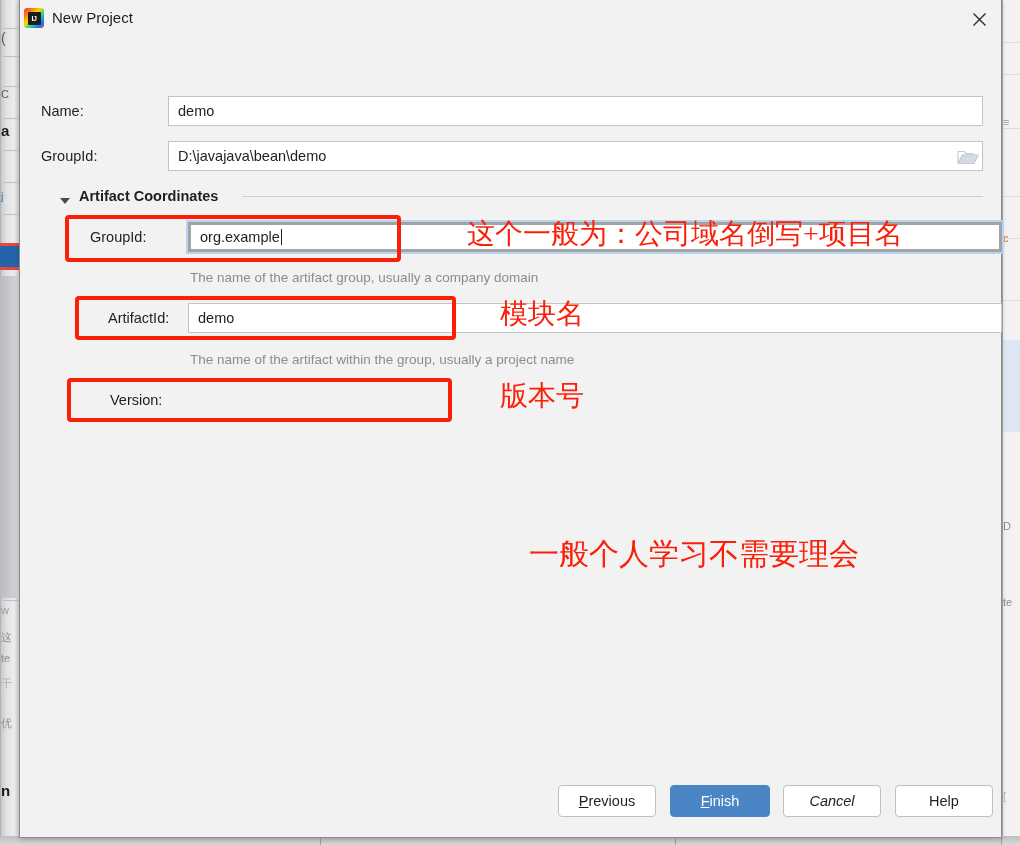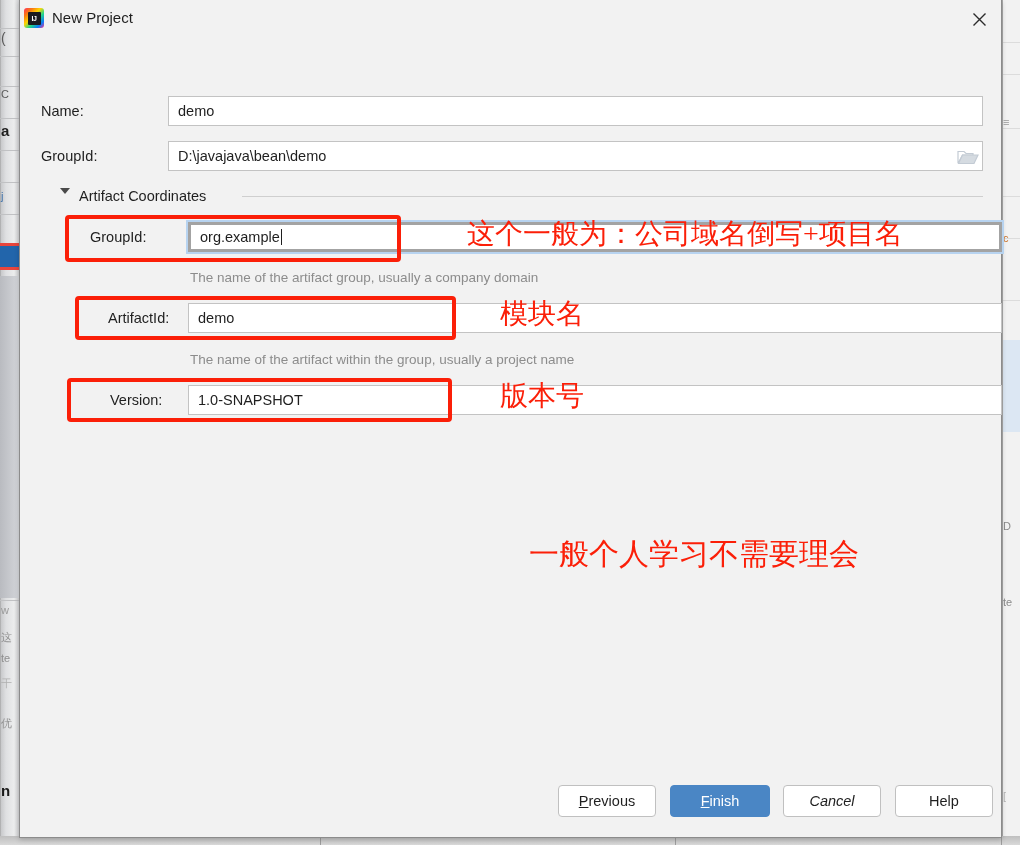--- a/index.html
+++ b/index.html
@@ -182,22 +182,23 @@
   .folder-btn {
     position: absolute;
     width: 30px; height: 26px;
     display: flex; align-items: center; justify-content: center;
     cursor: pointer;
   }
 
   .section-header {
     position: absolute;
     left: 40px; top: 150px;
-    display: flex; align-items: flex-start;
+    display: flex; align-items: flex-end;
     cursor: pointer;
+    font-weight: bold;
   }
   .tri {
     width: 0; height: 0;
     border-left: 5px solid transparent;
     border-right: 5px solid transparent;
     border-top: 6px solid #4a4a4a;
     margin-right: 9px;
   }
   .section-title {
     font-size: 14.5px;
@@ -352,21 +353,20 @@
         <span>org.example</span>
           <span class="caret"></span>
       </div>
       <div class="hint" style="left:170px; top:232px;">The name of the artifact group, usually a company domain</div>
 
       <div class="row-label" style="left:88px; top:272px;">ArtifactId:</div>
       <div class="txtfield" style="left:168px; top:265px; width:814px; height:30px;">demo</div>
       <div class="hint" style="left:170px; top:314px;">The name of the artifact within the group, usually a project name</div>
 
       <div class="row-label" style="left:90px; top:354px;">Version:</div>
-      <div class="txtfield" style="left:168px; top:347px; width:814px; height:30px;">1.0-SNAPSHOT</div>
 
       <div class="redbox" style="left:45px; top:177px; width:336px; height:47px;"></div>
       <div class="redbox" style="left:55px; top:258px; width:381px; height:44px;"></div>
       <div class="redbox" style="left:47px; top:340px; width:385px; height:44px;"></div>
 
       <div class="redtext" style="left:447px; top:182px;">这个一般为：公司域名倒写+项目名</div>
       <div class="redtext" style="left:480px; top:262px;">模块名</div>
       <div class="redtext" style="left:480px; top:344px;">版本号</div>
       <div class="redtext" style="left:509px; top:501px; font-size:30px;">一般个人学习不需要理会</div>
 

